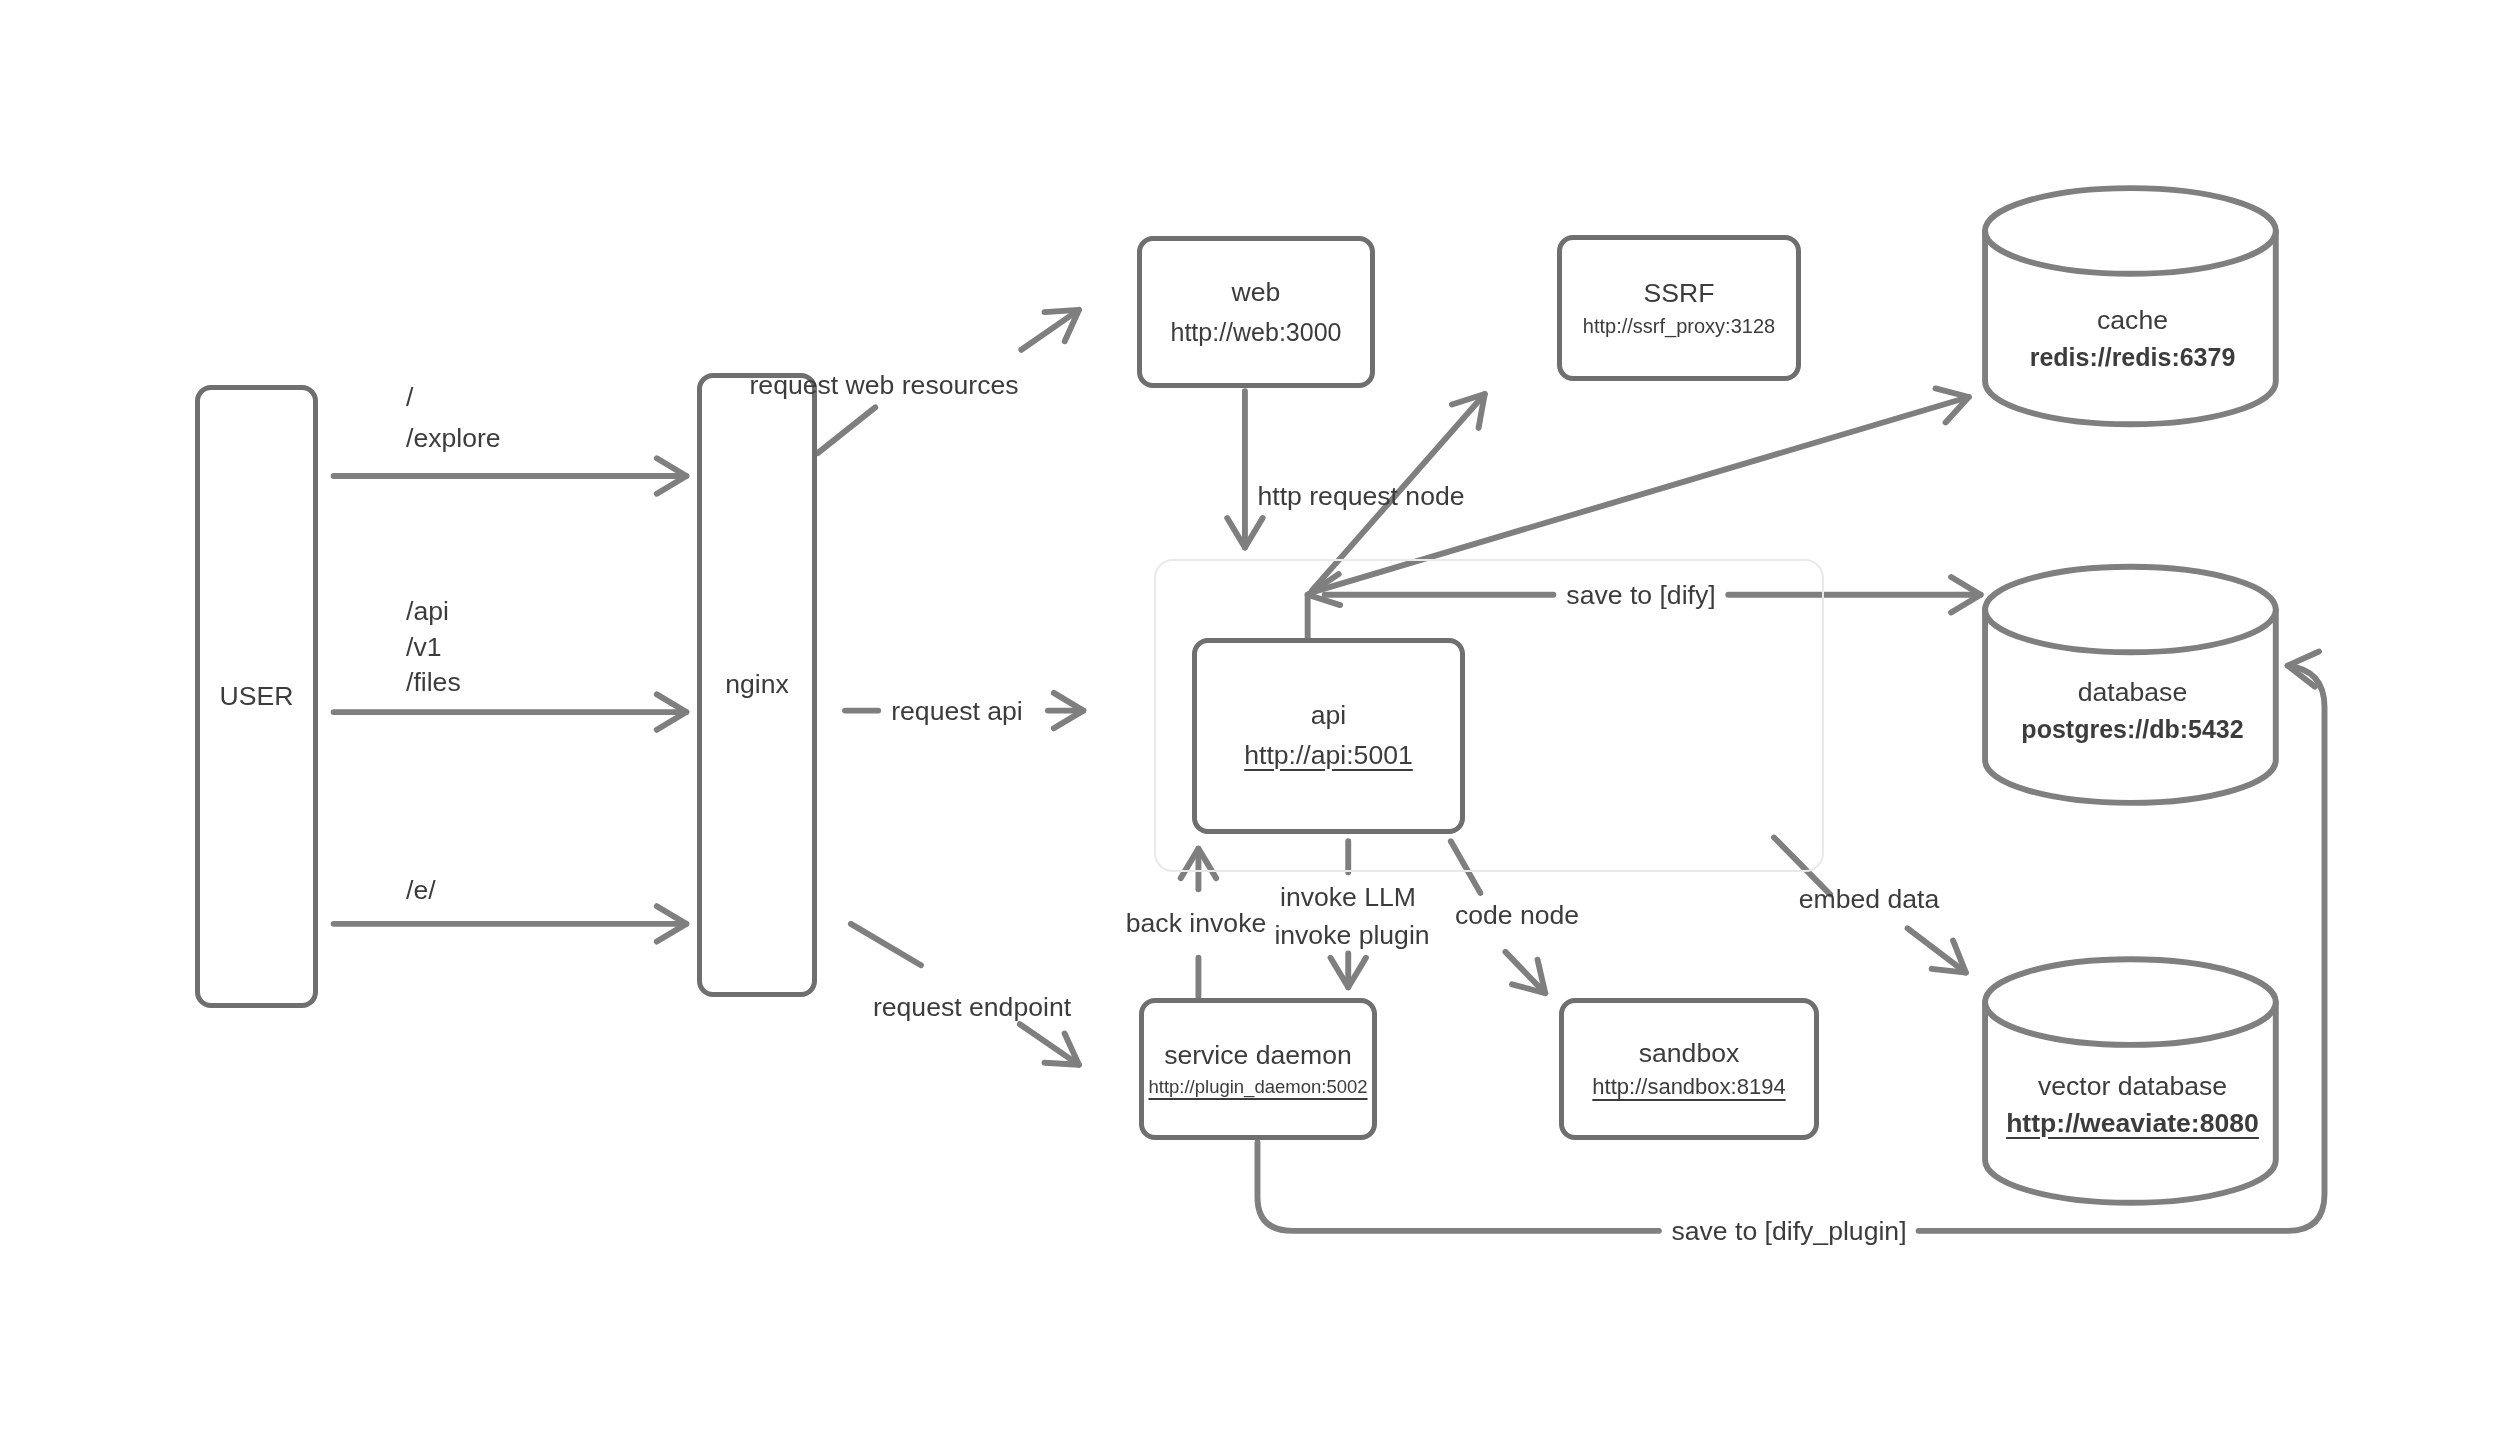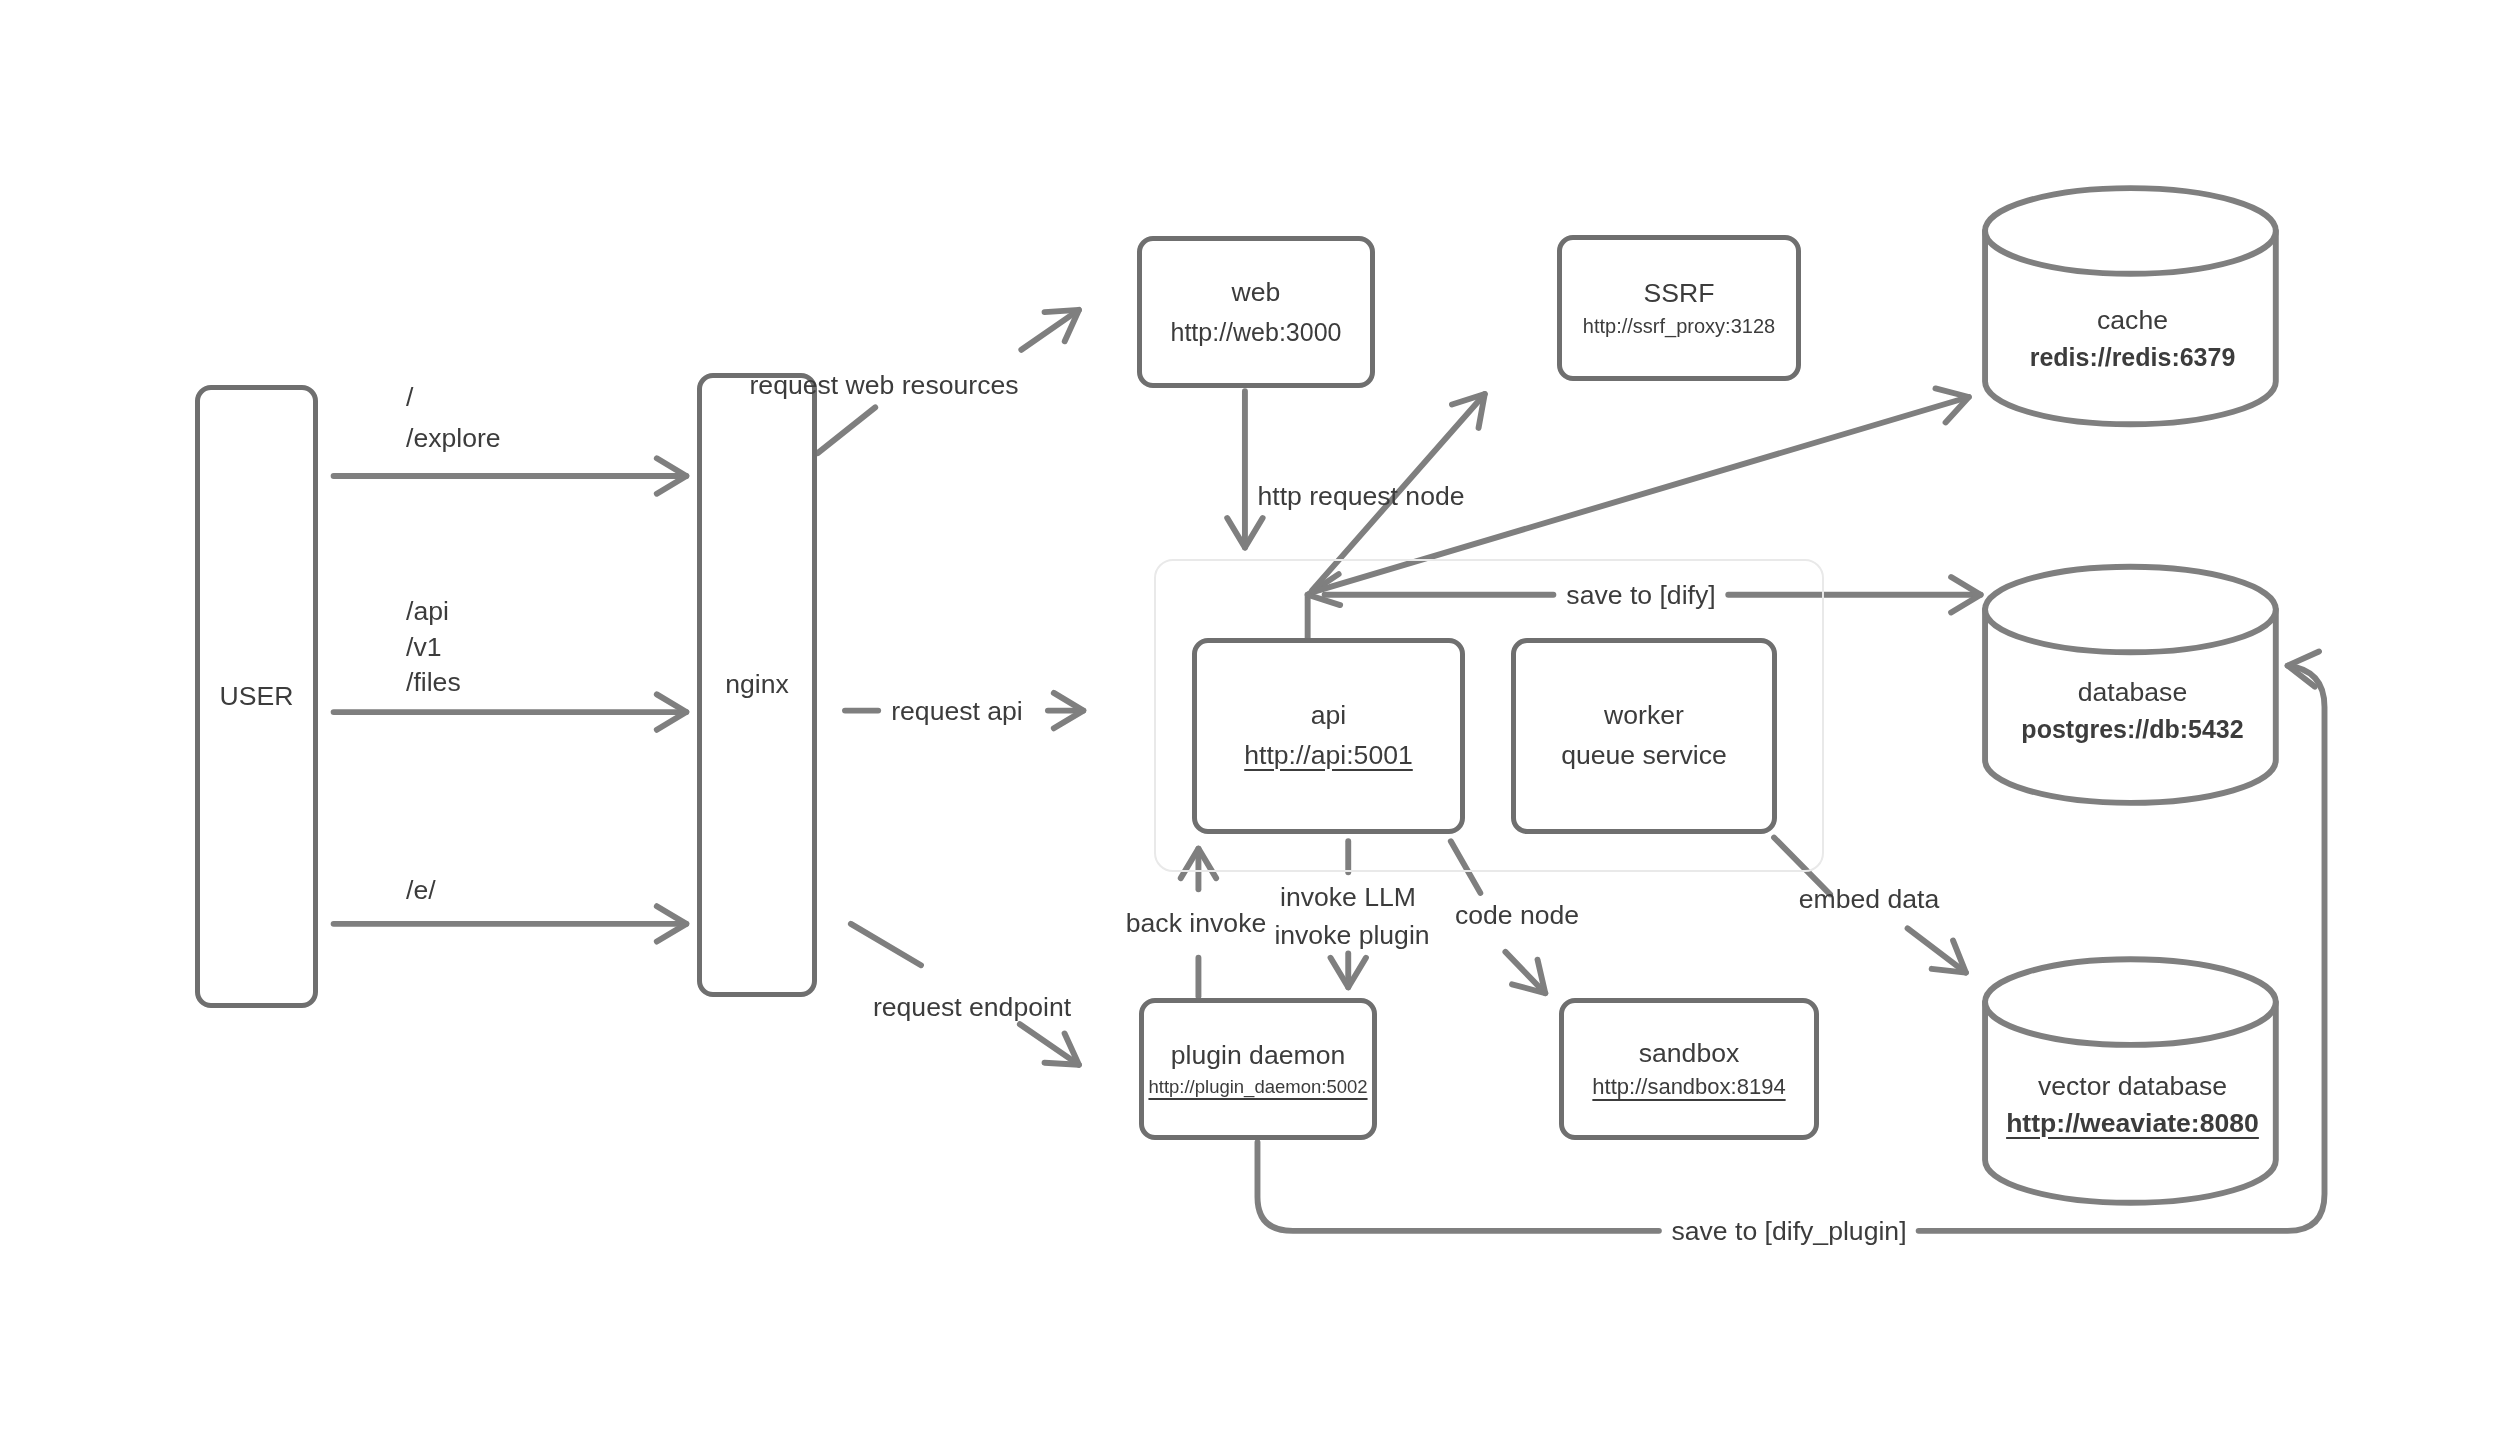--- a/index.html
+++ b/index.html
@@ -142,27 +142,23 @@
   <div class="node" id="node-ssrf">
     <span class="title">SSRF</span>
     <span class="sub">http://ssrf_proxy:3128</span>
   </div>
 
   <div class="node" id="node-api">
     <span class="title">api</span>
     <span class="sub underline">http://api:5001</span>
   </div>
 
-  <div class="node" id="node-worker">
-    <span class="title">worker</span>
-    <span class="sub">queue service</span>
-  </div>
 
   <div class="node" id="node-plugin">
-    <span class="title">plugin daemon</span>
+    <span class="title">service daemon</span>
     <span class="sub underline">http://plugin_daemon:5002</span>
   </div>
 
   <div class="node" id="node-sandbox">
     <span class="title">sandbox</span>
     <span class="sub underline">http://sandbox:8194</span>
   </div>
 
   <div class="cyl-label" id="label-cache">
     <span class="title">cache</span>

